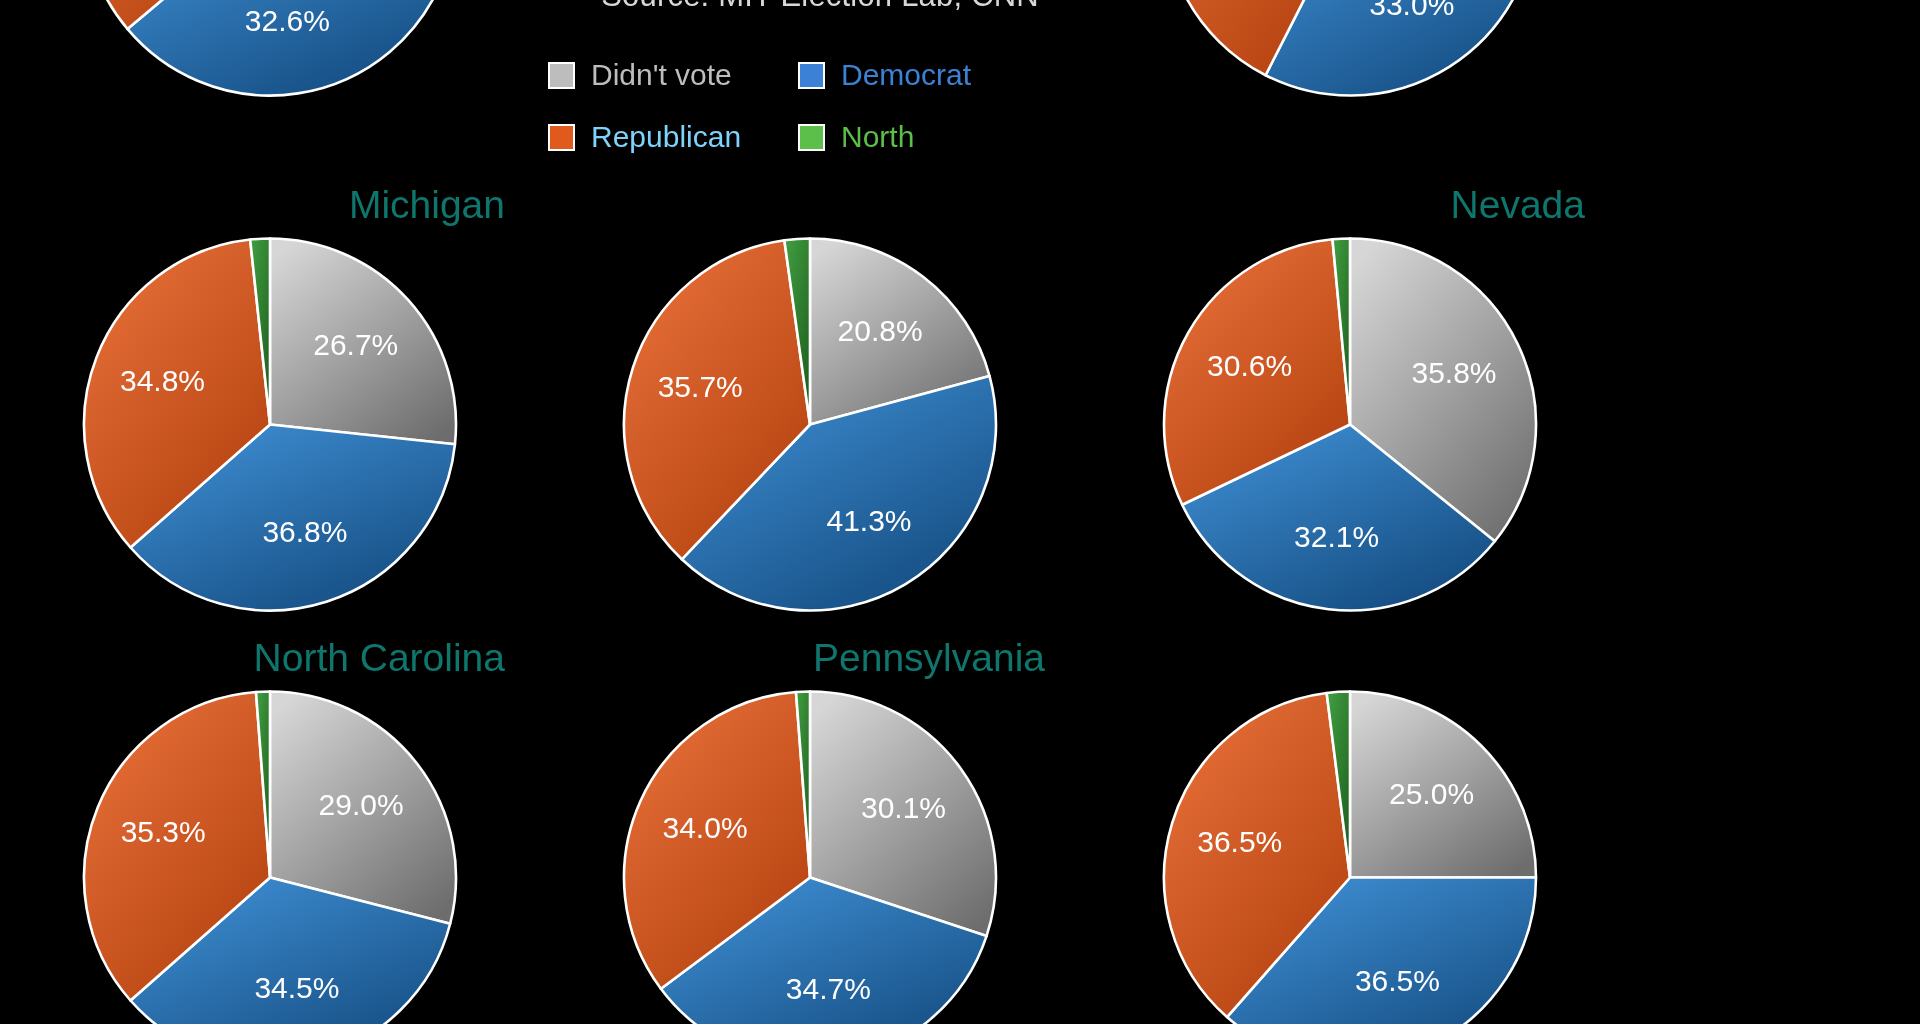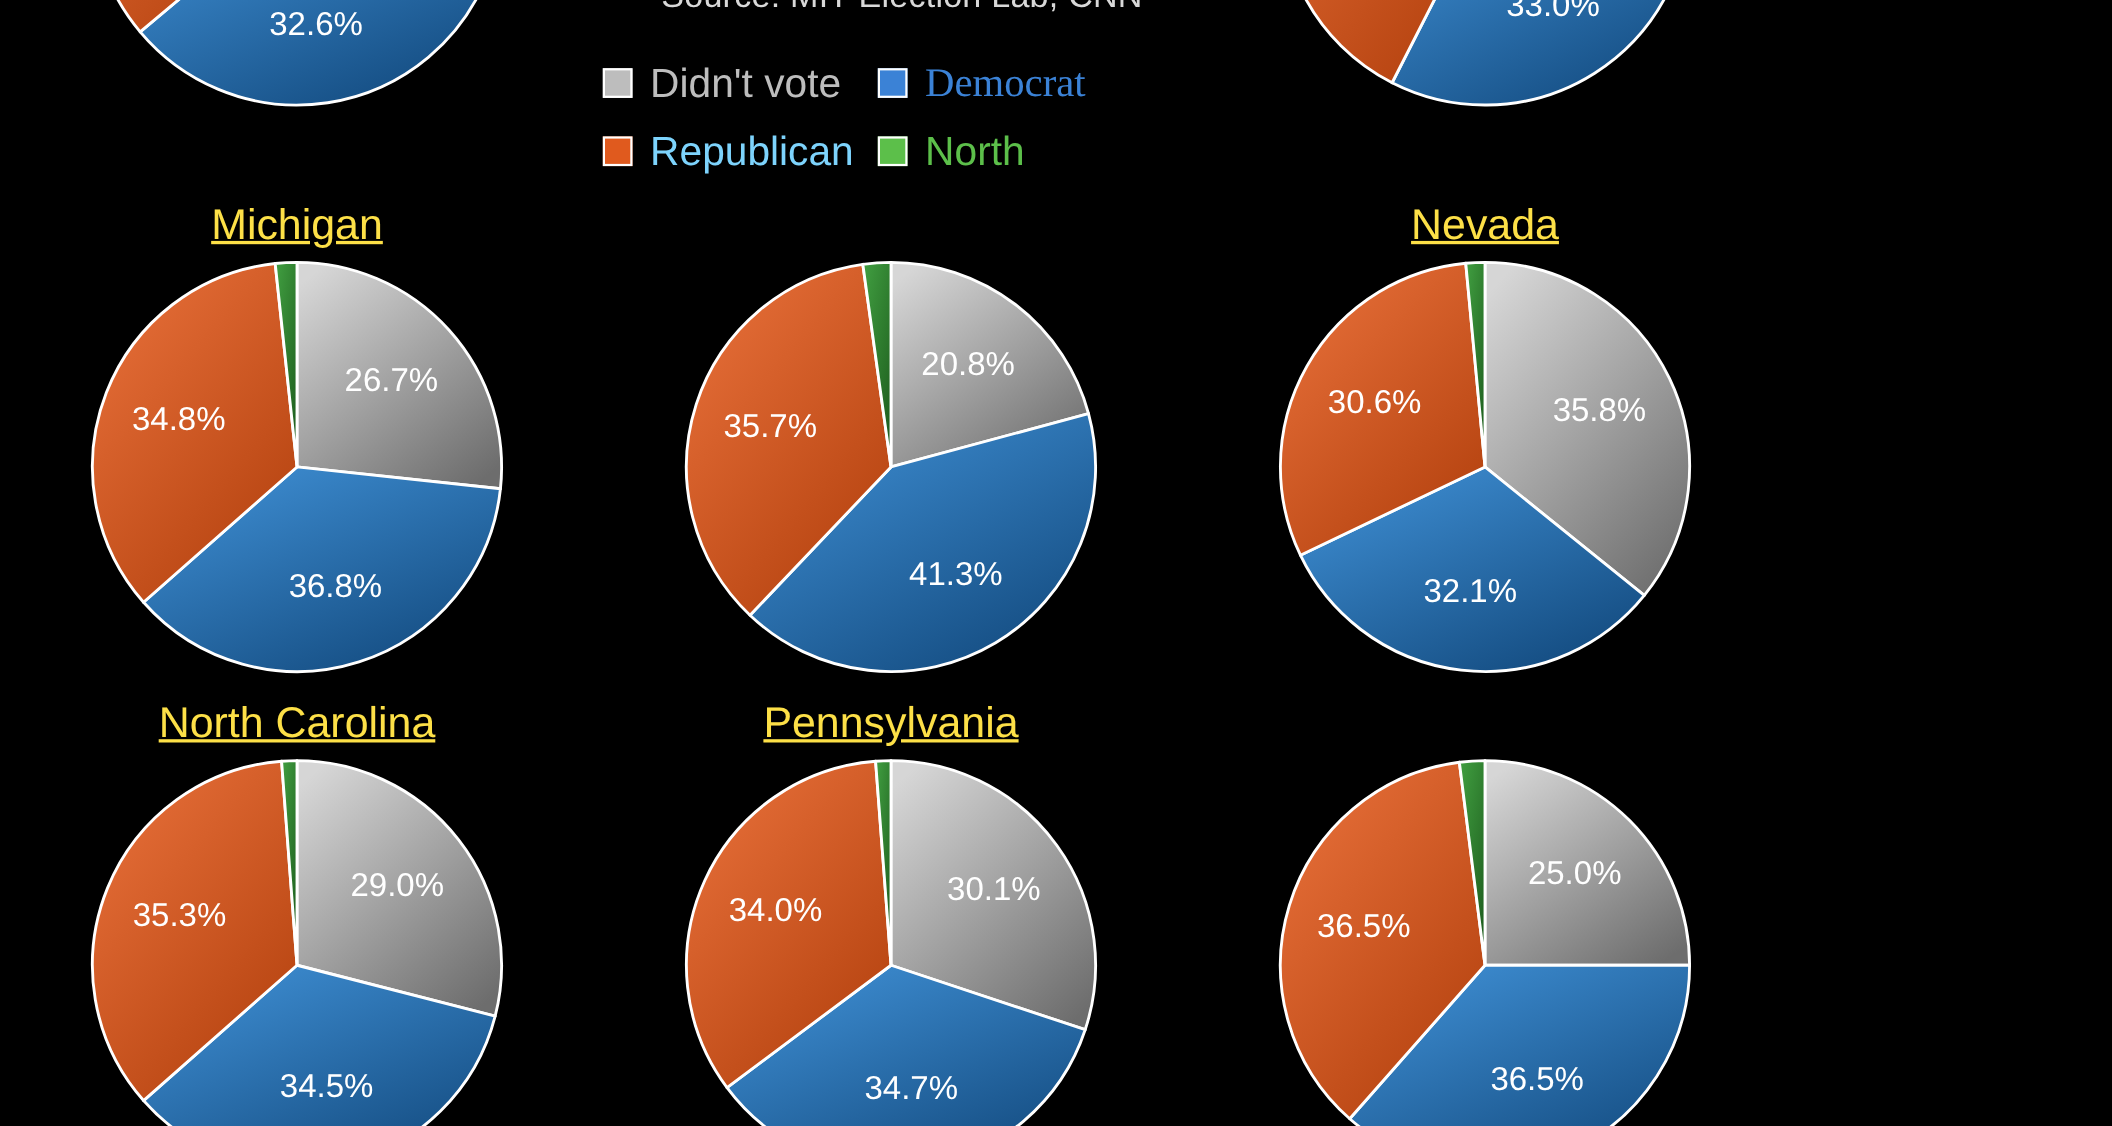--- a/index.html
+++ b/index.html
@@ -58,41 +58,40 @@
     white-space: nowrap;
   }
   .legend-swatch {
     width: 27px;
     height: 27px;
     box-sizing: border-box;
     border: 2px solid #ffffff;
     flex: 0 0 auto;
   }
   .legend-label {
-    font-size: 37px;
+    font-size: 30px;
     line-height: 1;
   }
 
   
   .chart-cell {
     position: absolute;
     width: 470px;
     height: 470px;
   }
   .chart-title {
     position: absolute;
     top: 0;
     left: 0;
     width: 470px;
-    text-align: center;
+    text-align: right;
     font-size: 39px;
-    color: #fde047;
+    color: #0f766e;
     line-height: 1;
     white-space: nowrap;
-    text-decoration: underline;
   }
   .pie-wrap {
     position: absolute;
     top: 52px;
     left: 50%;
     transform: translateX(-50%);
     width: 375px;
     height: 375px;
   }
   .pie-wrap svg {
@@ -117,21 +116,21 @@
 
   <div class="source-credit">Source: MIT Election Lab, CNN</div>
 
   <div class="legend">
     <div class="legend-item">
       <span class="legend-swatch" style="background: rgb(189, 189, 189);"></span>
       <span class="legend-label" style="color: rgb(189, 189, 189);">Didn't vote</span>
     </div>
     <div class="legend-item">
       <span class="legend-swatch" style="background: rgb(59, 130, 214);"></span>
-      <span class="legend-label" style="color: rgb(59, 130, 214); font-family: Liberation Serif, serif;">Democrat</span>
+      <span class="legend-label" style="color: rgb(59, 130, 214);">Democrat</span>
     </div>
     <div class="legend-item">
       <span class="legend-swatch" style="background: rgb(224, 90, 30);"></span>
       <span class="legend-label" style="color: #7dd3fc;">Republican</span>
     </div>
     <div class="legend-item">
       <span class="legend-swatch" style="background: rgb(92, 191, 74);"></span>
       <span class="legend-label" style="color: rgb(92, 191, 74);">North</span>
     </div>
   </div>

